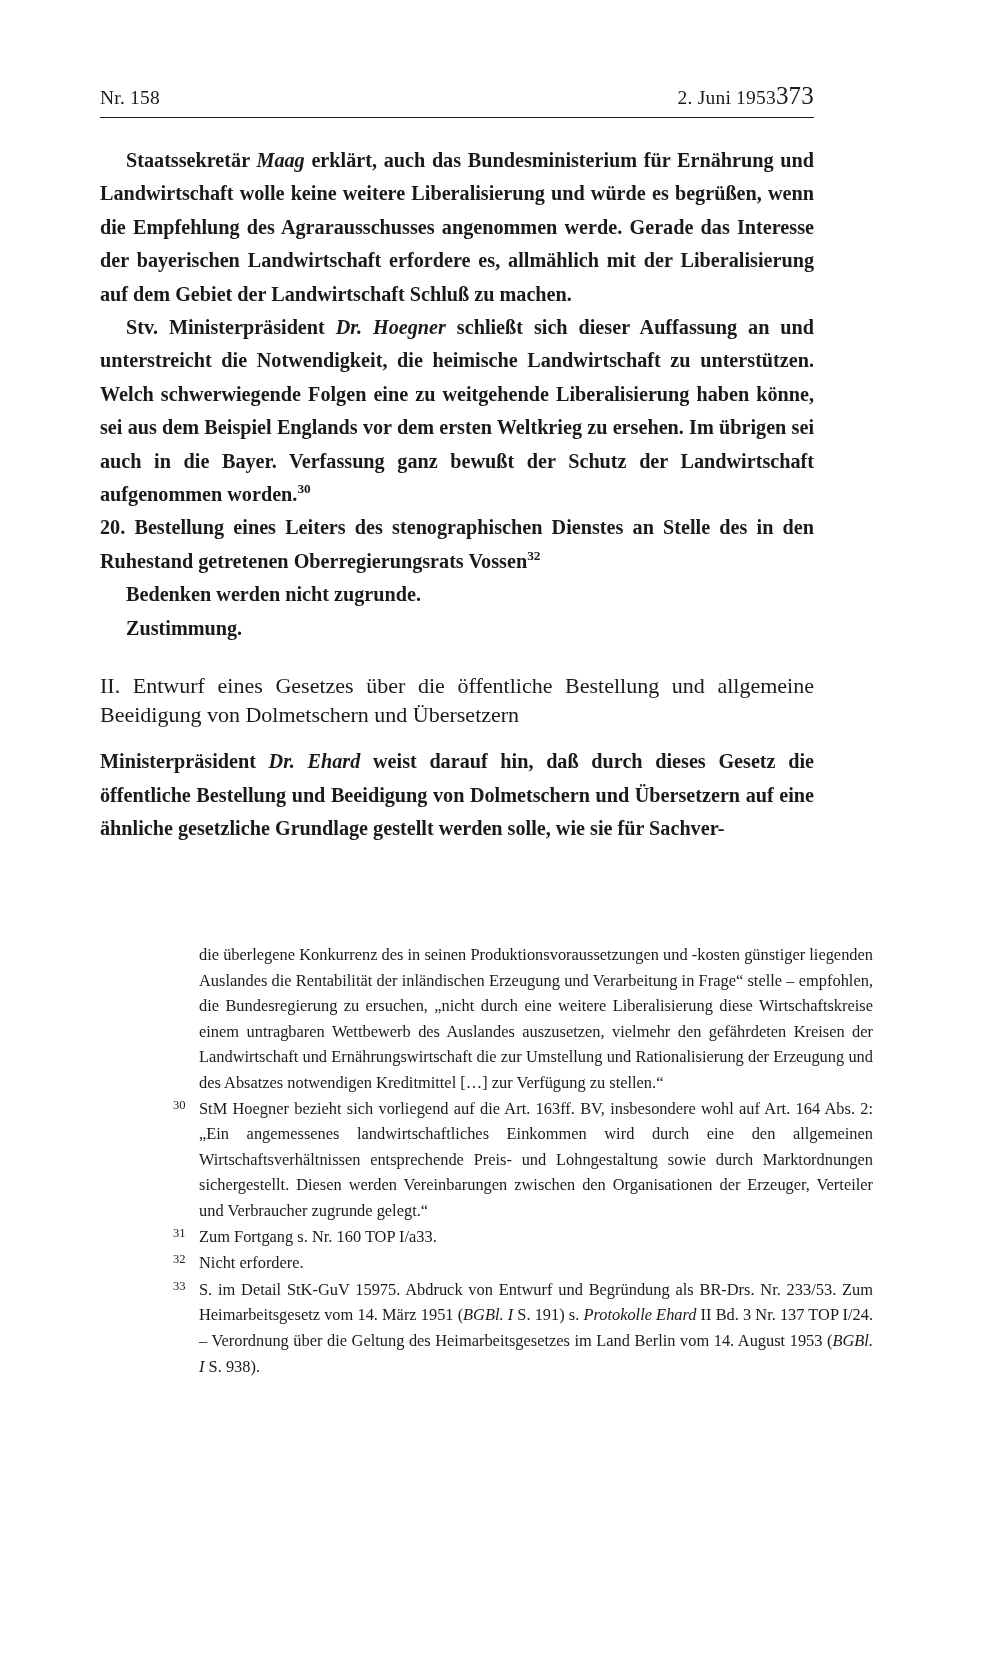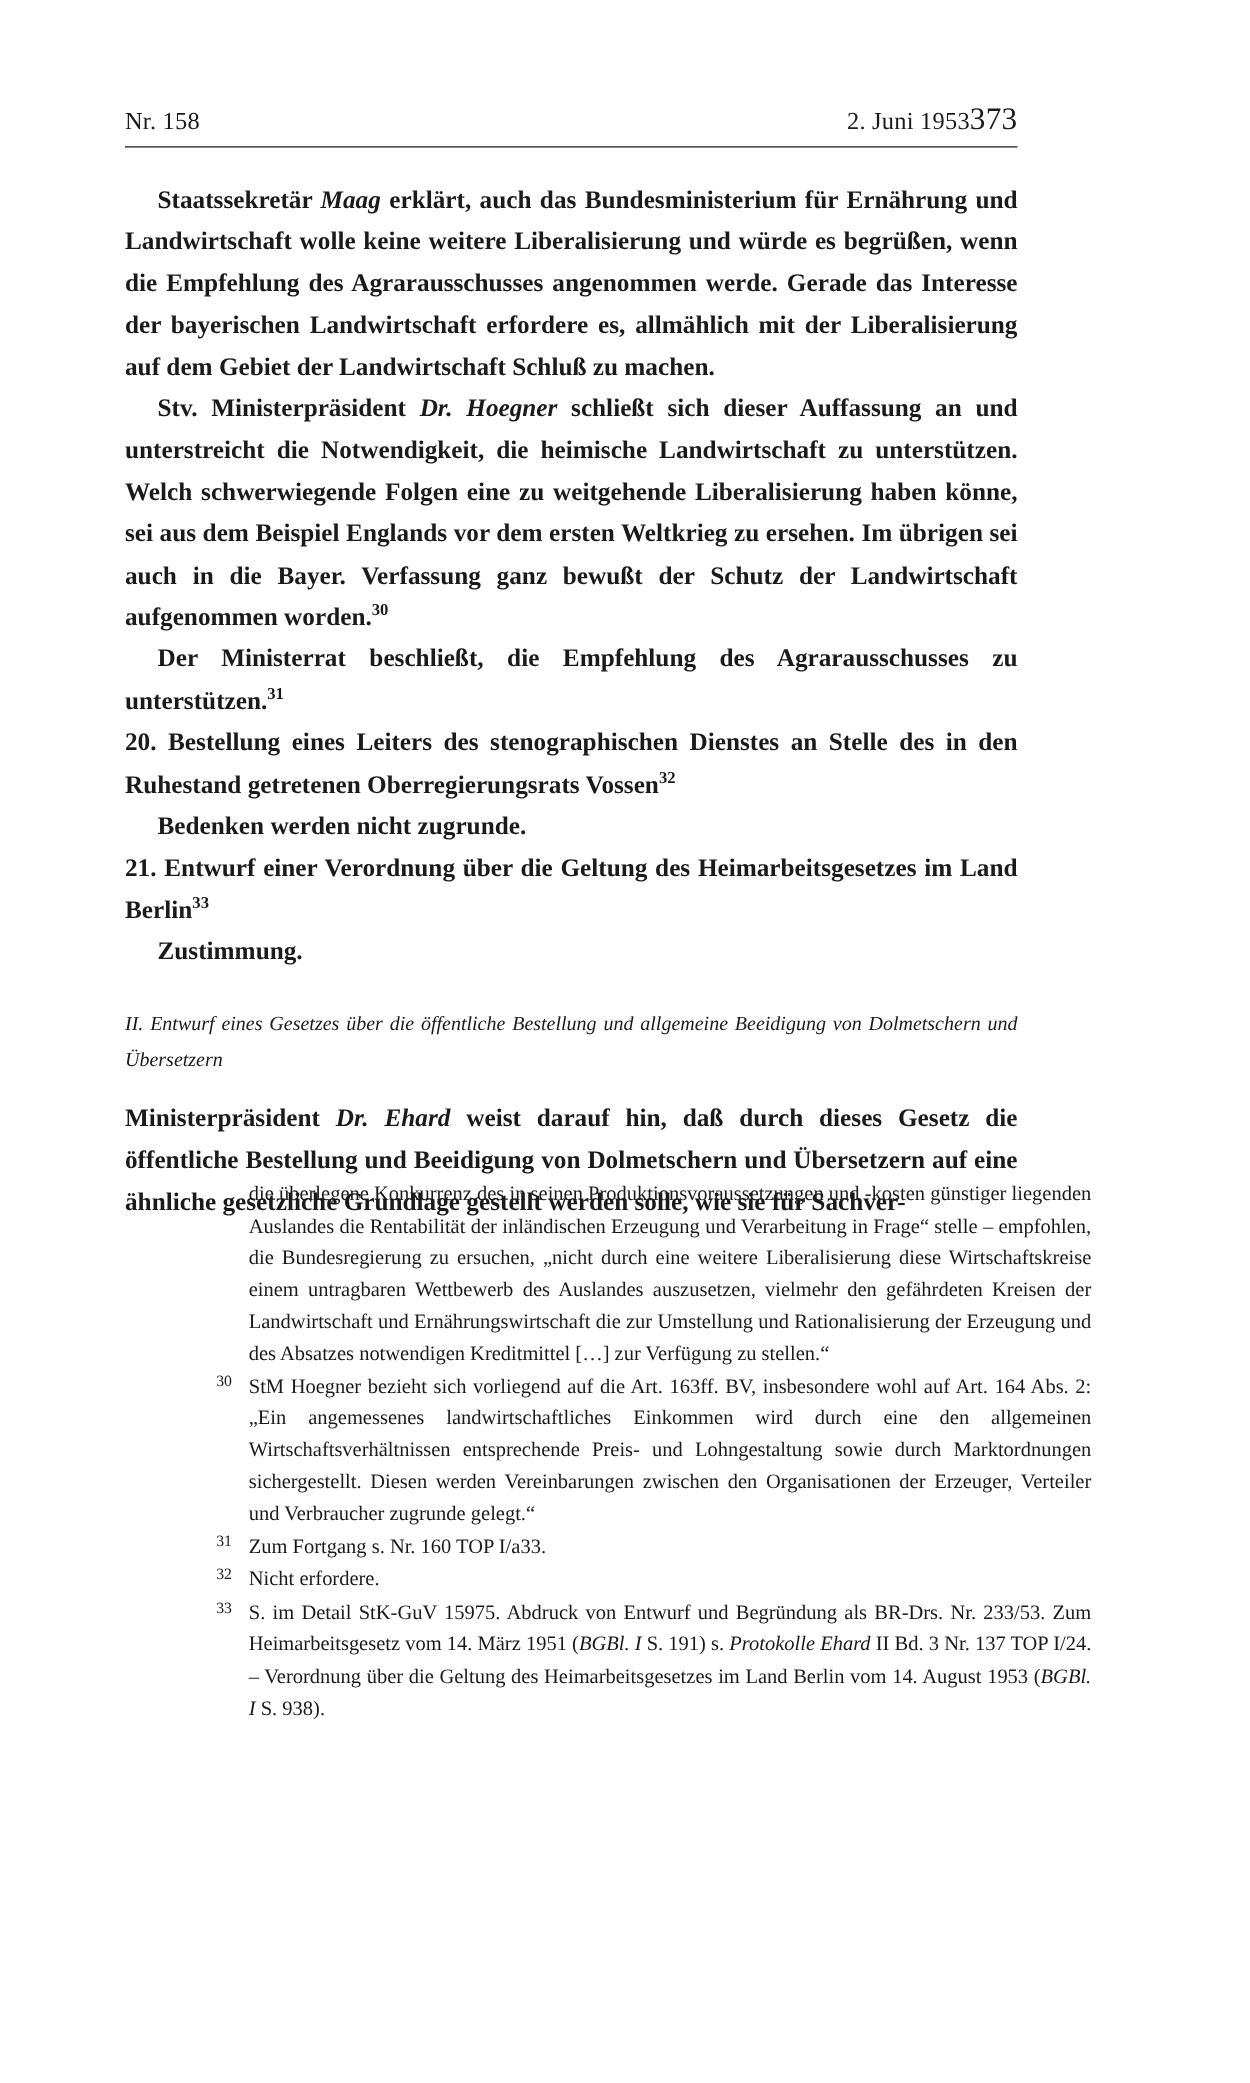--- a/index.html
+++ b/index.html
@@ -59,22 +59,21 @@
   }
   p.ind { text-indent: 26px; }
   p.noind { text-indent: 0; }
   .it { font-style: italic; }
   sup {
     font-size: 0.66em;
     vertical-align: super;
     line-height: 0;
   }
   .subhead {
-    font-style: italic;
-    font-size: 16px;
+    font-size: 22px;
     line-height: 29px;
     margin-top: 26px;
     margin-bottom: 16px;
     text-align: justify;
   }
   
   .fn-wrap {
     position: absolute;
     left: 125px;
     top: 938px;
@@ -114,27 +113,25 @@
     <span class="rh-center">2. Juni 1953</span>
     <span class="rh-right">373</span>
   </div>
 
   <div class="body-block">
 
     <p class="ind"><span>Staatssekretär </span><span class="it">Maag</span><span> erklärt, auch das Bundesministerium für Ernährung und Landwirtschaft wolle keine weitere Liberalisierung und würde es begrüßen, wenn die Empfehlung des Agrarausschusses angenommen werde. Gerade das Interesse der bayerischen Landwirtschaft erfordere es, allmählich mit der Liberalisierung auf dem Gebiet der Landwirtschaft Schluß zu machen.</span></p>
 
     <p class="ind"><span>Stv. Ministerpräsident </span><span class="it">Dr. Hoegner</span><span> schließt sich dieser Auffassung an und unterstreicht die Notwendigkeit, die heimische Landwirtschaft zu unterstützen. Welch schwerwiegende Folgen eine zu weitgehende Liberalisierung haben könne, sei aus dem Beispiel Englands vor dem ersten Weltkrieg zu ersehen. Im übrigen sei auch in die Bayer. Verfassung ganz bewußt der Schutz der Landwirtschaft aufgenommen worden.</span><sup>30</sup></p>
 
-    <p class="ind"><span>Der Ministerrat beschließt, die Empfehlung des Agrarausschusses zu unterstützen.</span><sup>31</sup></p>
 
     <p class="noind"><span>20. Bestellung eines Leiters des stenographischen Dienstes an Stelle des in den Ruhestand getretenen Oberregierungsrats Vossen</span><sup>32</sup></p>
 
     <p class="ind">Bedenken werden nicht zugrunde.</p>
 
-    <p class="noind"><span>21. Entwurf einer Verordnung über die Geltung des Heimarbeitsgesetzes im Land Berlin</span><sup>33</sup></p>
 
     <p class="ind">Zustimmung.</p>
 
     <div class="subhead">II. Entwurf eines Gesetzes über die öffentliche Bestellung und allgemeine Beeidigung von Dolmetschern und Übersetzern</div>
 
     <p class="noind"><span>Ministerpräsident </span><span class="it">Dr. Ehard</span><span> weist darauf hin, daß durch dieses Gesetz die öffentliche Bestellung und Beeidigung von Dolmetschern und Übersetzern auf eine ähnliche gesetzliche Grundlage gestellt werden solle, wie sie für Sachver-</span></p>
 
   </div>
 
   <div class="fn-wrap">

